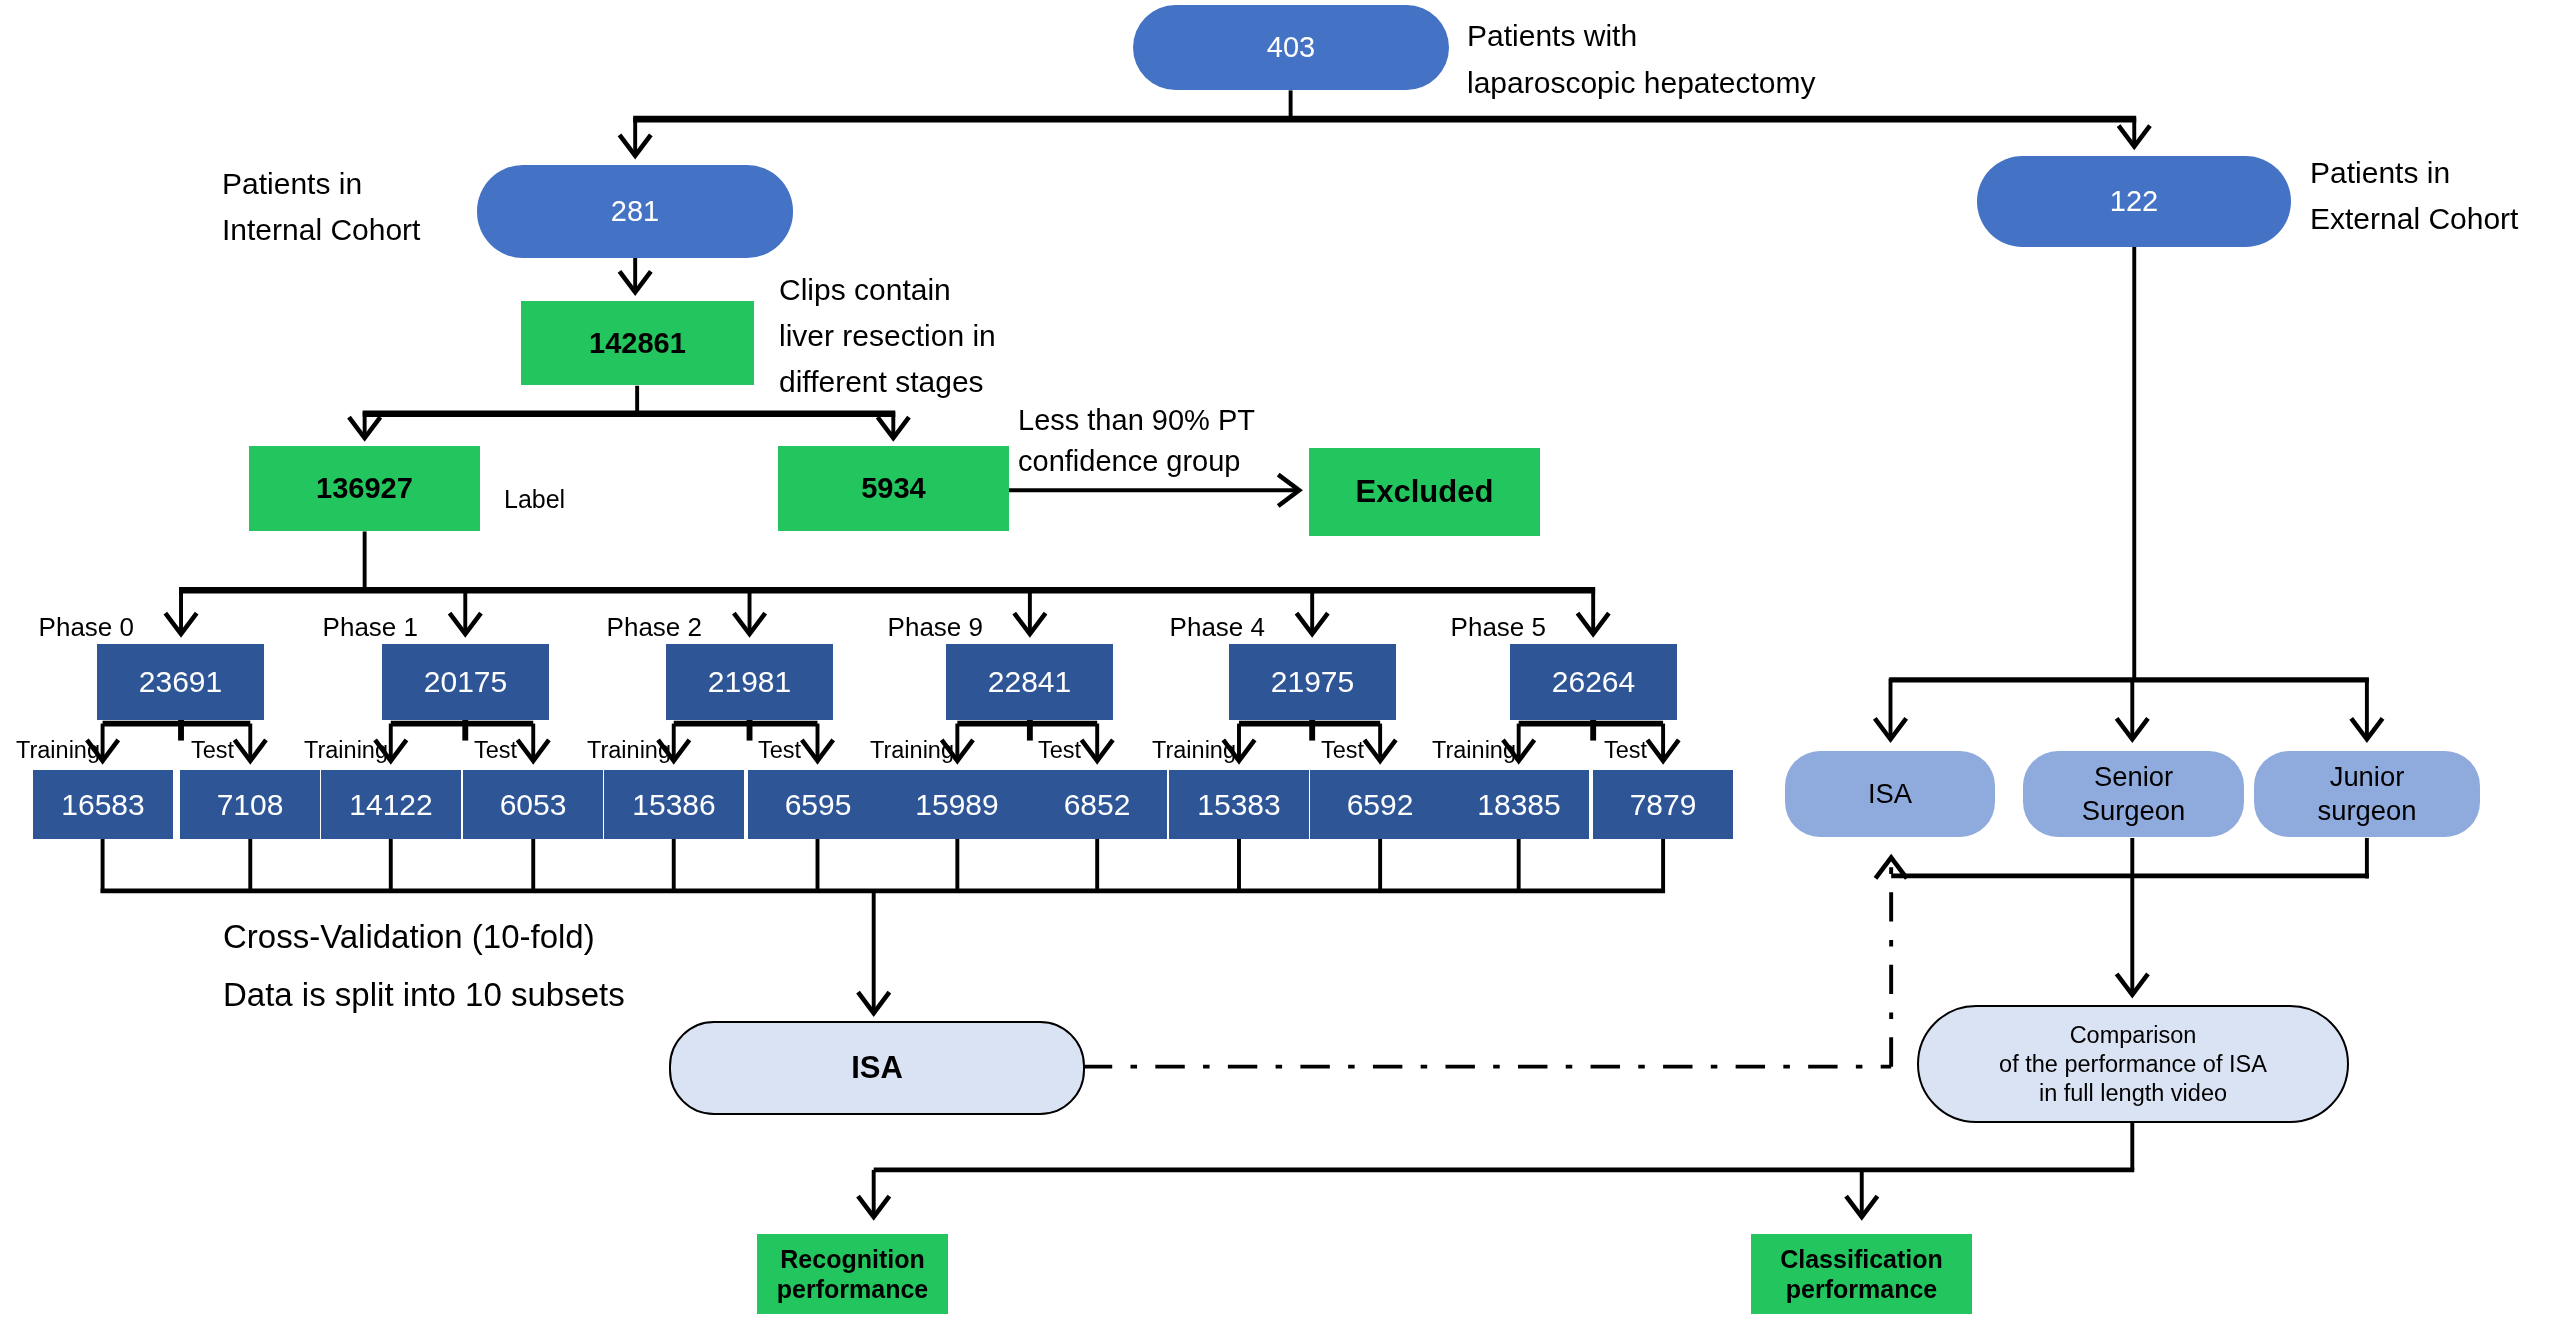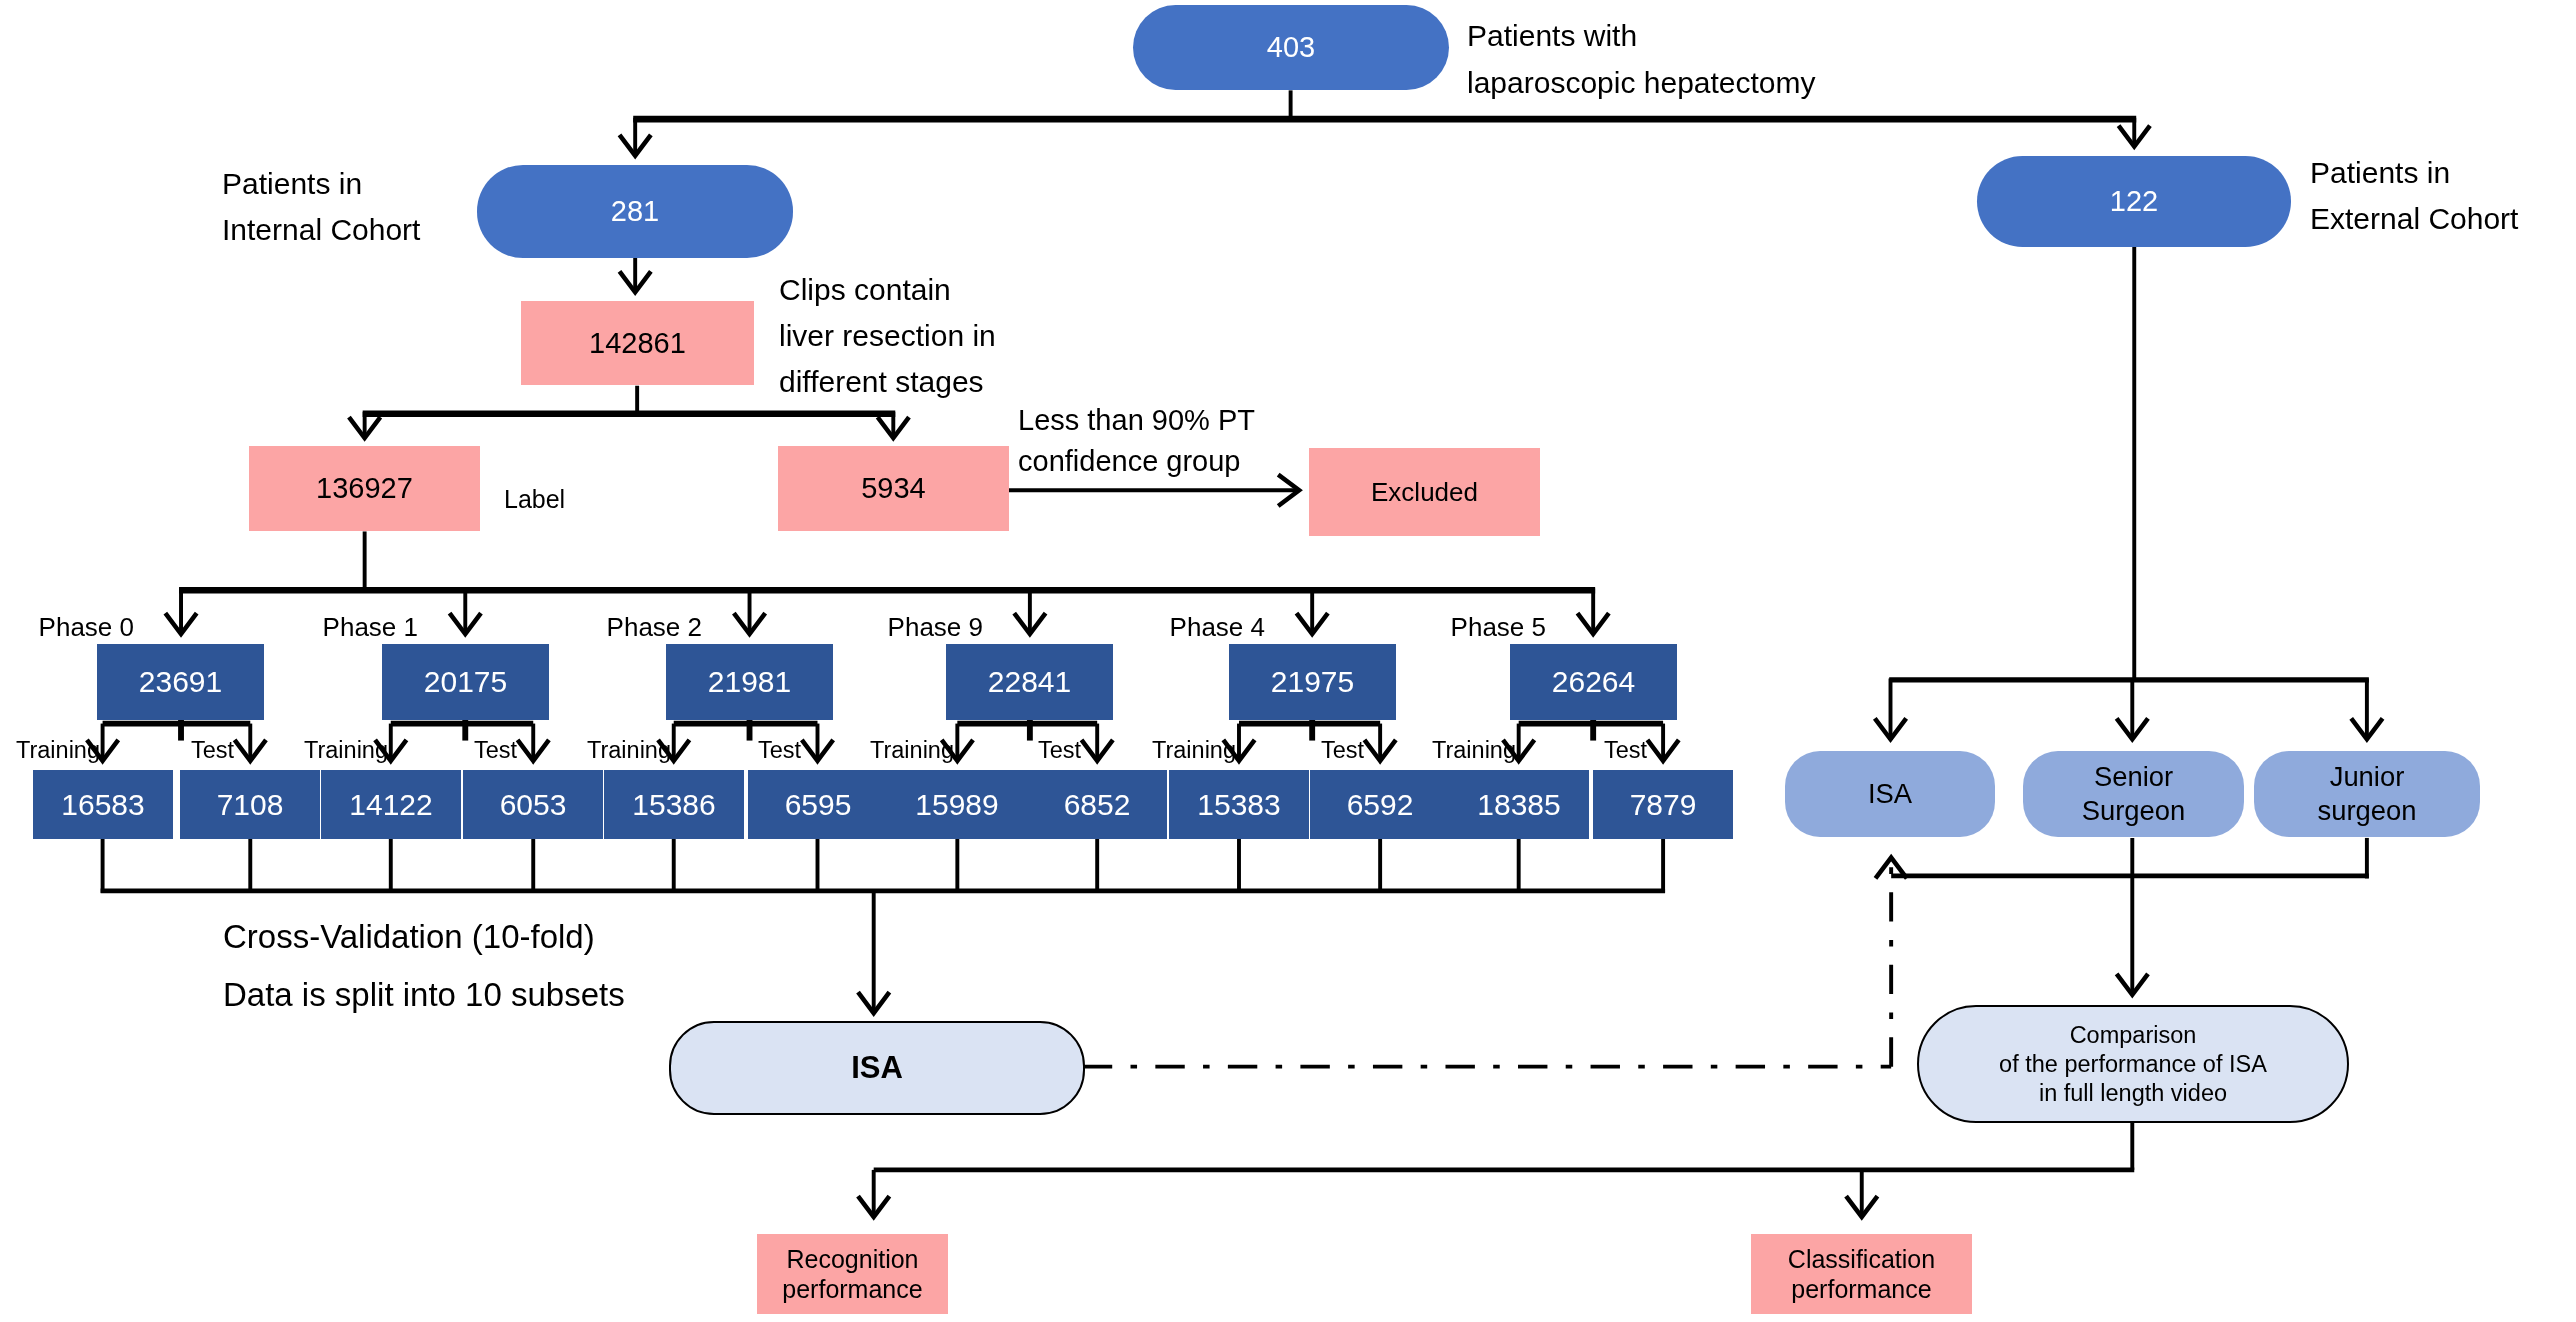--- a/index.html
+++ b/index.html
@@ -3,21 +3,21 @@
 <meta charset="utf-8">
 <style>
   html,body{margin:0;padding:0;background:#fff;}
   body{width:2576px;height:1323px;position:relative;overflow:hidden;
        font-family:"Liberation Sans",sans-serif;color:#000;}
   #canvas{position:absolute;left:0;top:0;width:2576px;height:1323px;}
   #wires{position:absolute;left:0;top:0;z-index:0;}
   .node{position:absolute;display:flex;align-items:center;justify-content:center;
         z-index:2;text-align:center;white-space:pre-line;}
   .pill-blue{background:#4472C4;color:#fff;border-radius:46px;font-size:29px;}
-  .box-light{background:#fca5a5;color:#000;font-size:29px;}
+  .box-light{background:#22c55e;color:#000;font-size:29px;font-weight:bold;}
   .box-dark{background:#2E5596;color:#fff;font-size:30px;}
   .pill-light{background:#8FAADC;color:#000;border-radius:35px;font-size:27.4px;line-height:34px;}
   .pill-lavender{background:#DAE3F3;color:#000;border:2.6px solid #000;}
   .note{position:absolute;z-index:2;white-space:pre-line;font-size:30px;line-height:46px;}
   .phase-name{position:absolute;z-index:2;width:111px;text-align:right;font-size:26px;}
   .tt-label{position:absolute;z-index:2;width:131px;text-align:right;font-size:23.5px;}
 </style>
 </head>
 <body>
 
@@ -123,21 +123,21 @@
   <div class="note" style="left:779px;top:267px;">Clips contain
 liver resection in
 different stages</div>
 
   <div class="node box-light" style="left:249px;top:446px;width:231px;height:85px;">136927</div>
   <div class="note" style="left:504px;top:485px;font-size:25px;line-height:29px;">Label</div>
 
   <div class="node box-light" style="left:778px;top:446px;width:231px;height:85px;">5934</div>
   <div class="note" style="left:1018px;top:400px;font-size:29px;line-height:41px;">Less than 90% PT
 confidence group</div>
-  <div class="node box-light" style="left:1309px;top:448px;width:231px;height:88px;font-size:26px;">Excluded</div>
+  <div class="node box-light" style="left:1309px;top:448px;width:231px;height:88px;font-size:31px;">Excluded</div>
 
   <div class="phase-name" style="left:23px;top:612px;">Phase 0</div>
   <div class="phase-name" style="left:307px;top:612px;">Phase 1</div>
   <div class="phase-name" style="left:591px;top:612px;">Phase 2</div>
   <div class="phase-name" style="left:872px;top:612px;">Phase 9</div>
   <div class="phase-name" style="left:1154px;top:612px;">Phase 4</div>
   <div class="phase-name" style="left:1435px;top:612px;">Phase 5</div>
 
   <div class="node box-dark" style="left:97px;top:644px;width:167px;height:76px;">23691</div>
   <div class="node box-dark" style="left:382px;top:644px;width:167px;height:76px;">20175</div>

